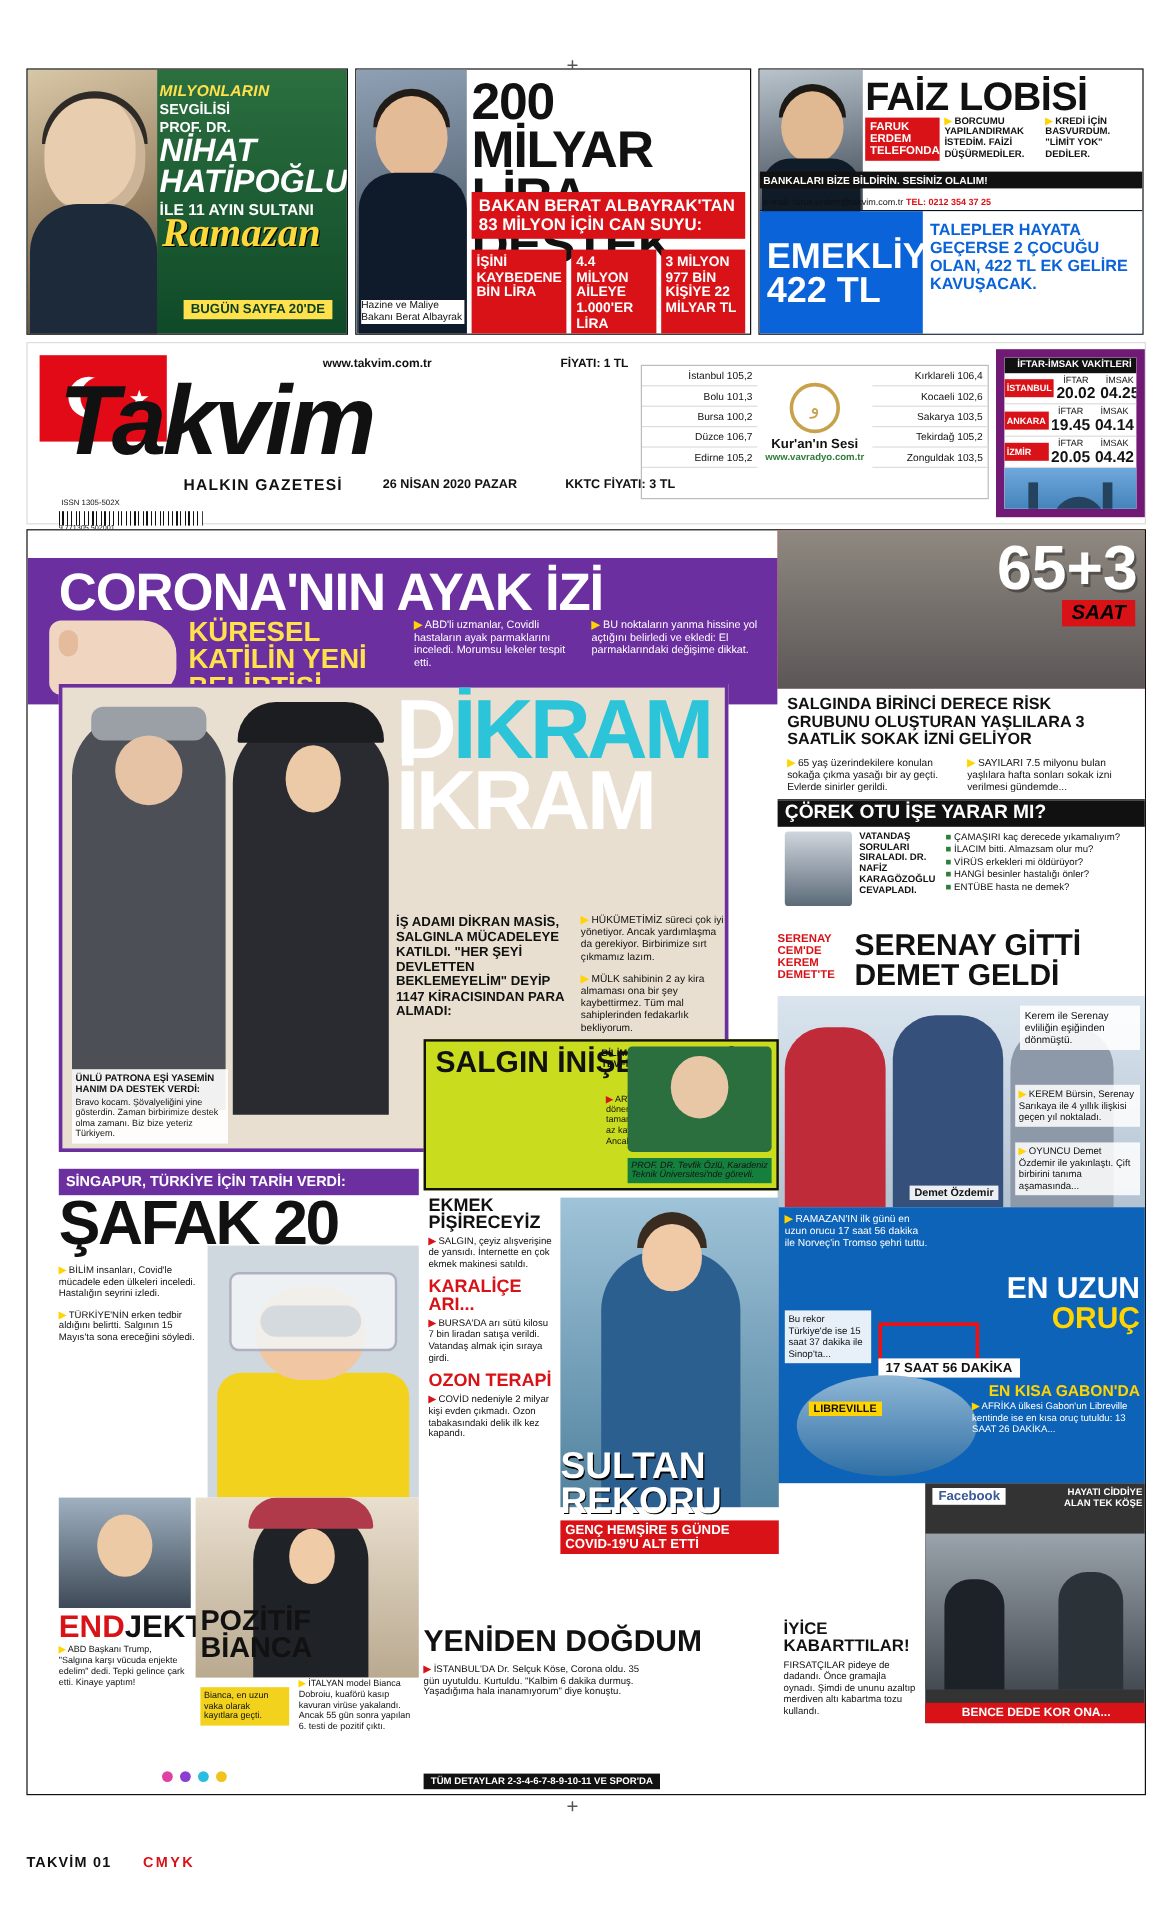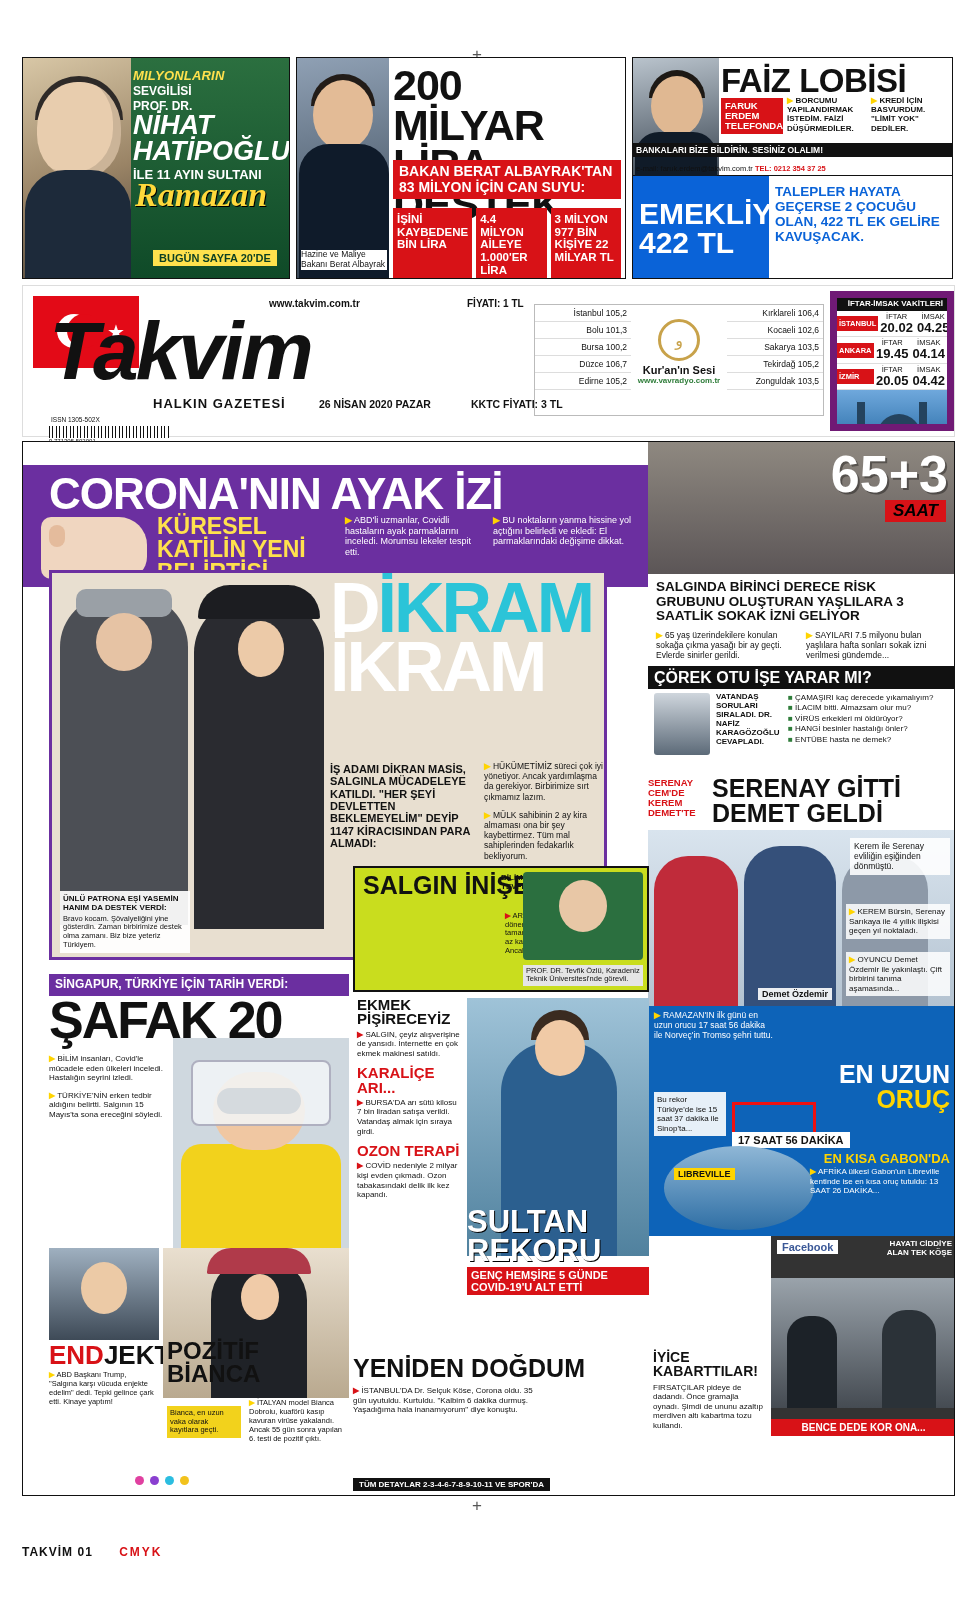--- a/index.html
+++ b/index.html
@@ -194,21 +194,21 @@
   .dikram .lead { position:absolute; left:278px; top:190px; width:148px; font-size:11px; font-weight:bold; line-height:1.12; }
   .dikram .rt { position:absolute; left:432px; top:188px; width:120px; font-size:8.5px; line-height:1.2; }
   .dikram .rt p { margin:0 0 8px 0; }
   .dikram .cap { position:absolute; left:8px; bottom:4px; width:130px; font-size:7.5px; line-height:1.18; background:rgba(255,255,255,.92); padding:3px; }
   .dikram .cap .hd { font-weight:bold; font-size:8px; display:block; margin-bottom:2px; }
 
   .salgin { position:absolute; left:330px; top:424px; width:296px; height:126px; background:#c9dd1e; border:2px solid #111; }
   .salgin .t { position:absolute; left:8px; top:6px; font-size:25px; font-weight:bold; line-height:.92; }
   .salgin .ph { position:absolute; right:4px; top:4px; width:120px; height:88px; background:#2b6f3f; border-radius:4px; }
   .salgin .ph .f { position:absolute; left:36px; top:8px; width:48px; height:52px; border-radius:50%; background:#e8c7a6; }
-  .salgin .cap { position:absolute; right:4px; bottom:4px; width:120px; font-size:7.5px; line-height:1.15; background:#e5e5e5; padding:2px 3px; }
+  .salgin .cap { position:absolute; right:4px; bottom:4px; width:120px; font-size:7.5px; line-height:1.15; background:#15803d; padding:2px 3px;font-style:italic; }
   .salgin .note { position:absolute; left:150px; top:44px; width:108px; font-size:7.5px; line-height:1.16; }
   .salgin .note b { color:#d81217; }
   .salgin .good { position:absolute; left:146px; top:6px; width:140px; font-size:8px; font-weight:bold; line-height:1.1; color:#111; }
 
   .safakband { position:absolute; left:26px; top:532px; width:300px; height:22px; background:#6b2fa0; color:#fff;
       font-size:12px; font-weight:bold; padding:3px 6px; }
   .safak { position:absolute; left:26px; top:552px; width:300px; height:60px; }
   .safak h2 { margin:0; font-size:52px; font-weight:bold; letter-spacing:-2px; line-height:1; }
   .safakpts { position:absolute; left:26px; top:612px; width:120px; font-size:8px; line-height:1.2; }
   .safakpts p { margin:0 0 8px 0; }

